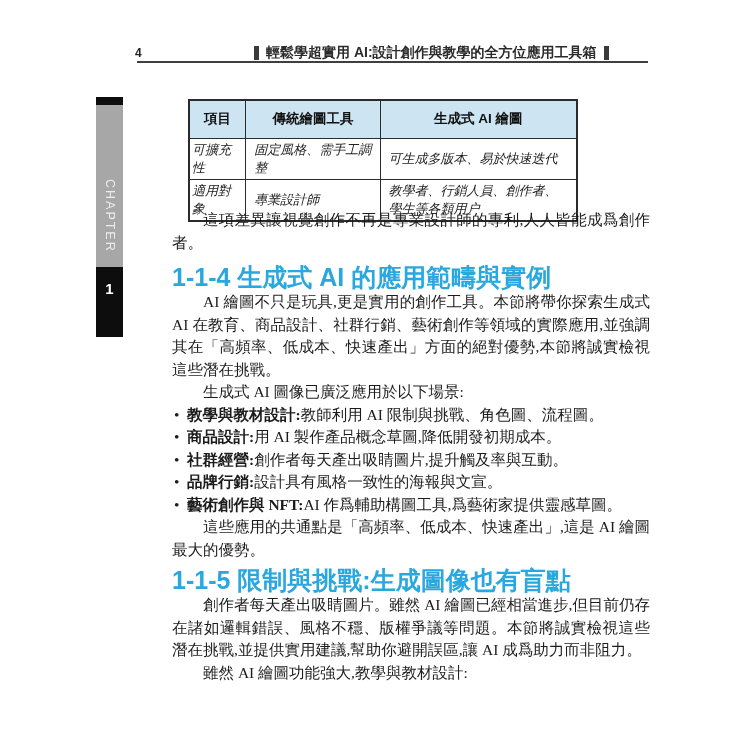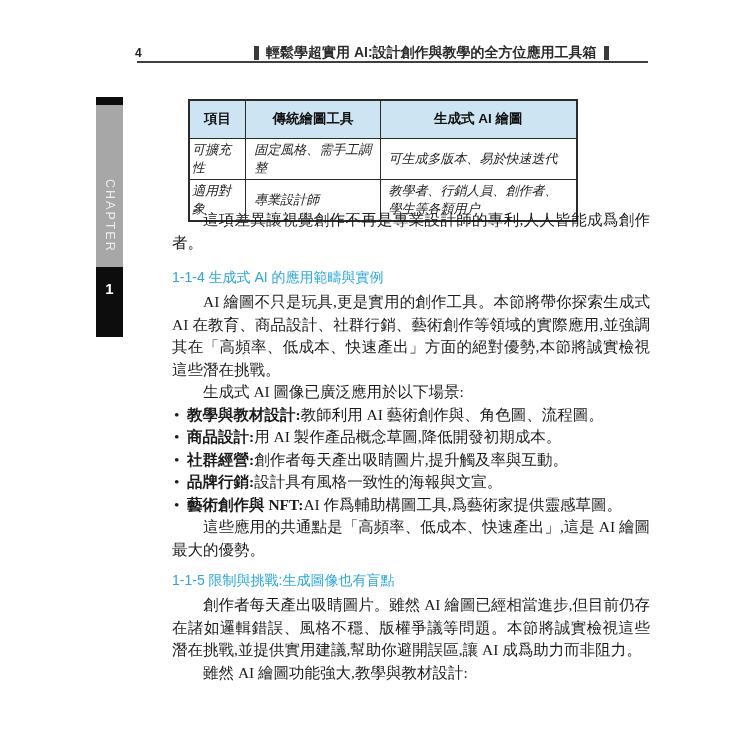--- a/index.html
+++ b/index.html
@@ -88,21 +88,21 @@
   
   .content {
     position: absolute; left: 172px; top: 177px; width: 478px;
     font-size: 15.5px; line-height: 22.5px;
     text-align: justify;
   }
   .para { text-indent: 2em; }
   .p-first { margin-top: 32px; }
   .section-heading {
     font-family: "Liberation Sans", sans-serif;
-    font-size: 14px; font-weight: 400;
+    font-size: 25px; font-weight: 700;
     color: #29a8e0;
     line-height: 27px;
     margin-top: 10px;
     text-align: left;
   }
   .sec2-heading { margin-top: 6px; }
   .bullet-list { list-style: none; margin: 0; padding: 0; }
   .bullet-list li {
     position: relative; padding-left: 15px;
     line-height: 22.5px;
@@ -165,21 +165,21 @@
   <p class="para p-first">這項差異讓視覺創作不再是專業設計師的專利,人人皆能成爲創作者。</p>
 
   <h2 class="section-heading">1-1-4 生成式 AI 的應用範疇與實例</h2>
 
   <p class="para">AI 繪圖不只是玩具,更是實用的創作工具。本節將帶你探索生成式 AI 在教育、商品設計、社群行銷、藝術創作等領域的實際應用,並強調其在「高頻率、低成本、快速產出」方面的絕對優勢,本節將誠實檢視這些潛在挑戰。</p>
 
   <p class="para">生成式 AI 圖像已廣泛應用於以下場景:</p>
 
   <ul class="bullet-list">
     <li>
-      <span class="bullet-label">教學與教材設計:</span><span>教師利用 AI 藝術創作與、角色圖、流程圖。</span>
+      <span class="bullet-label">教學與教材設計:</span><span>教師利用 AI 限制與挑戰、角色圖、流程圖。</span>
     </li>
     <li>
       <span class="bullet-label">商品設計:</span><span>用 AI 製作產品概念草圖,降低開發初期成本。</span>
     </li>
     <li>
       <span class="bullet-label">社群經營:</span><span>創作者每天產出吸睛圖片,提升觸及率與互動。</span>
     </li>
     <li>
       <span class="bullet-label">品牌行銷:</span><span>設計具有風格一致性的海報與文宣。</span>
     </li>

